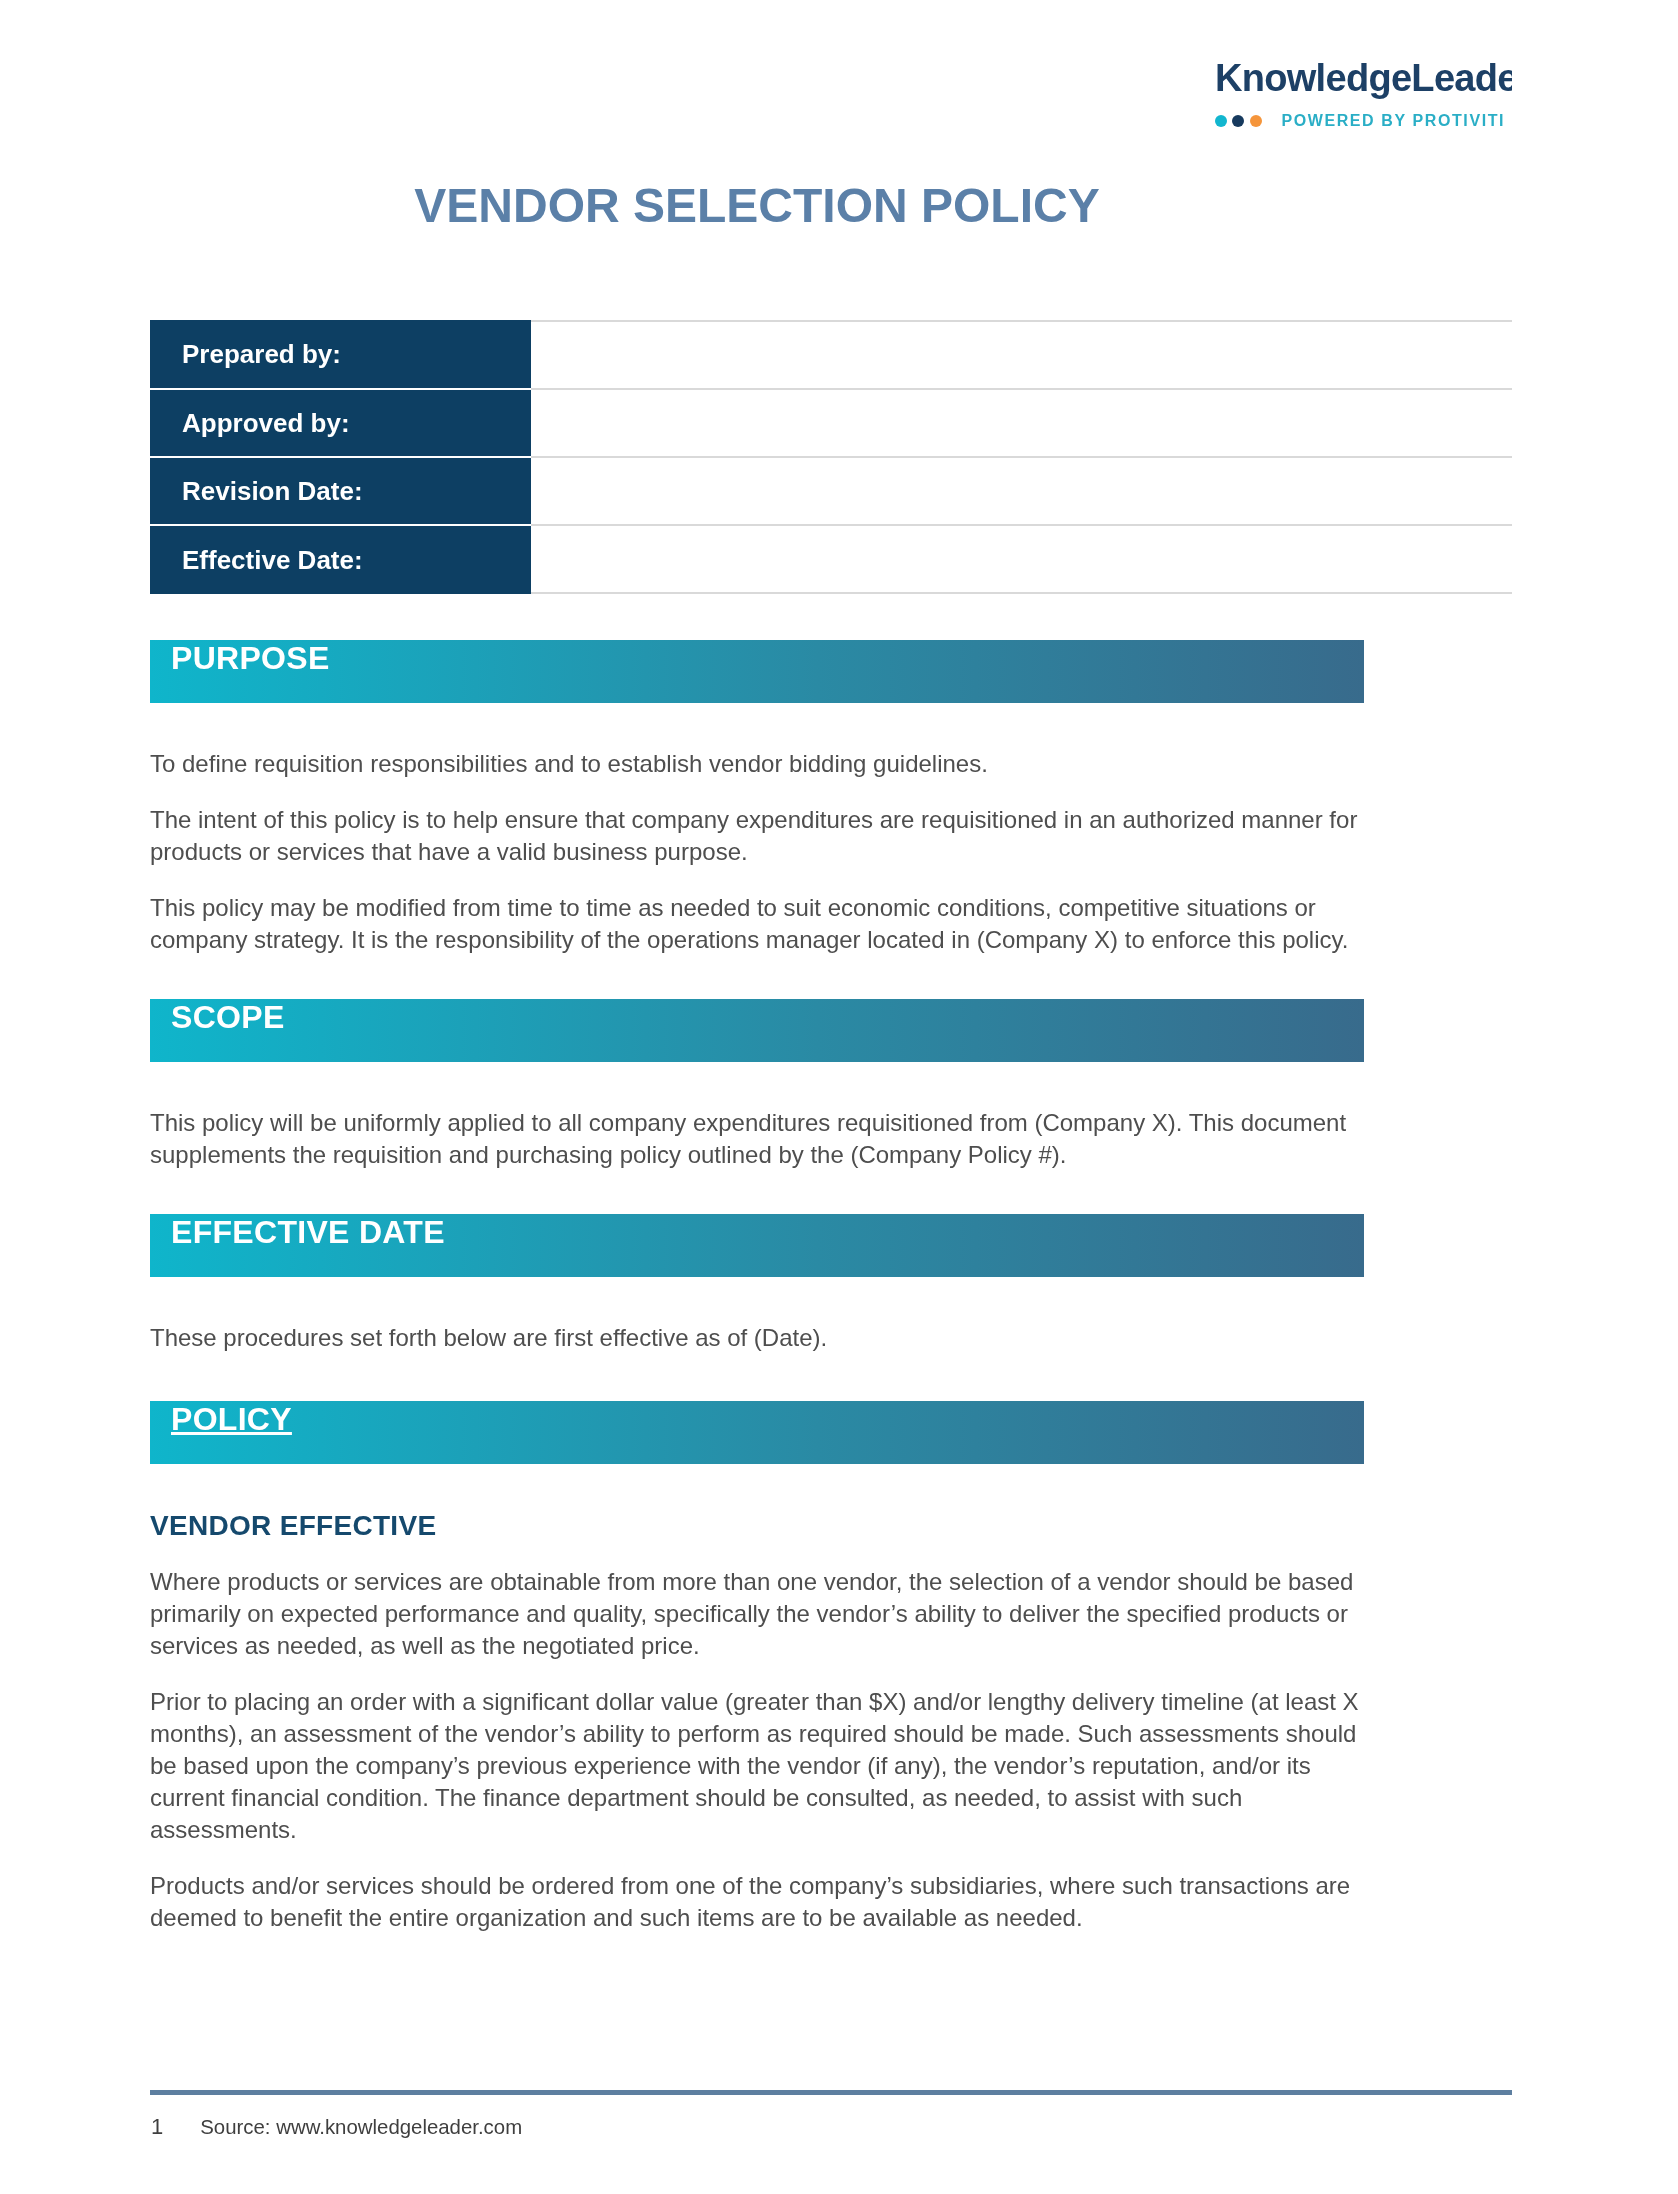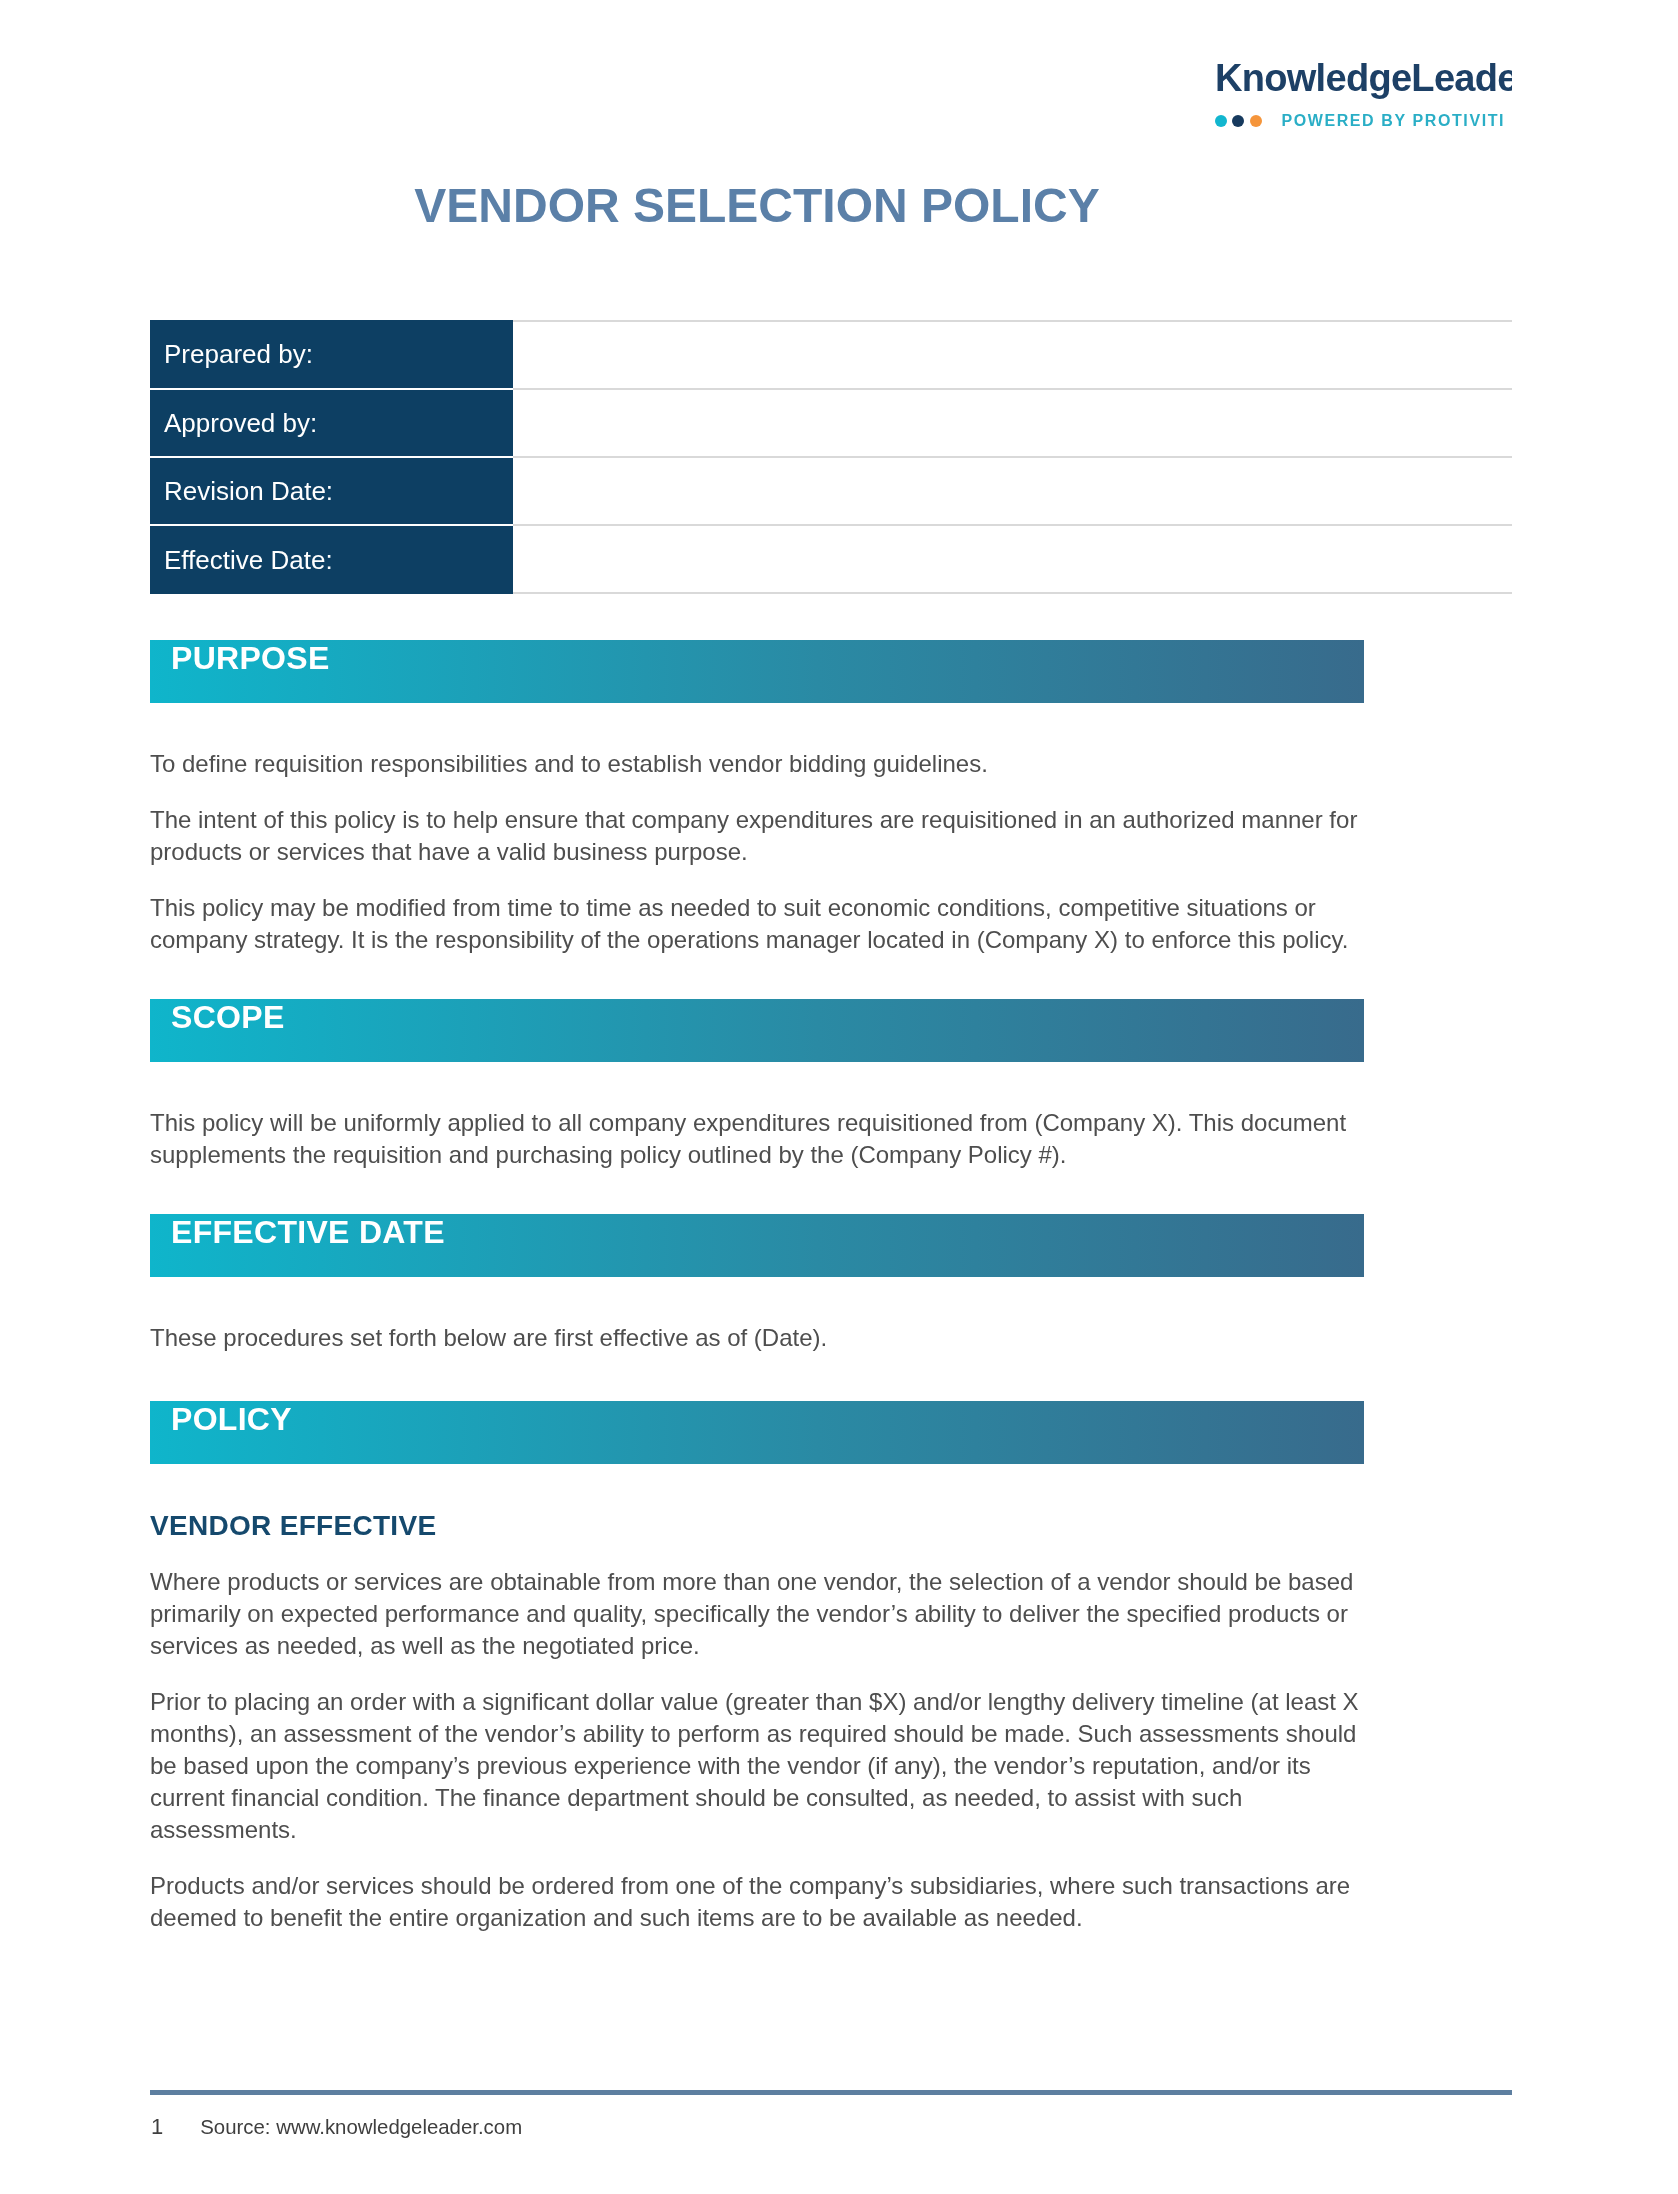--- a/index.html
+++ b/index.html
@@ -40,22 +40,22 @@
   
   .meta-table {
     margin:87px 148px 0 150px;
     border-spacing:0; border-collapse:separate;
     width:1380px; table-layout:fixed;
   }
   .meta-table td { height:66px; padding:0; }
   td.meta-label {
     width:349px;
     background:#0d3f63; color:#ffffff;
-    font-weight:normal; font-size:26px;
-    padding-left:14px;
+    font-weight:bold; font-size:26px;
+    padding-left:32px;
     border-bottom:2.6px solid #ffffff;
   }
   tr:last-child td.meta-label { border-bottom:none; }
   td.meta-value {
     background:#ffffff;
     border-right:2.6px solid #d9d9d9;
     border-bottom:2.6px solid #d9d9d9;
   }
   tr:first-child td.meta-value { border-top:2.6px solid #d9d9d9; }
 
@@ -65,21 +65,21 @@
     height:63px;
     background:linear-gradient(90deg,#0fb5cb 0%,#2a8aa4 55%,#386b8c 100%);
     color:#ffffff; font-weight:bold; font-size:32px;
     display:flex; align-items:flex-start;
     padding-left:21px; box-sizing:border-box;
     letter-spacing:0.3px;
   }
   .bar-purpose   { margin-top:46px; }
   .bar-scope     { margin-top:43px; }
   .bar-effective { margin-top:43px; }
-  .bar-policy    { margin-top:47px; }
+  .bar-policy    { margin-top:47px;text-decoration:underline; }
 
   
   p.body-text {
     margin:24px 148px 0 150px;
     font-size:24px; line-height:32px;
     color:#4e4e4e;
   }
   p.first-after-bar { margin-top:45px; }
 
   h2.sub-heading {

